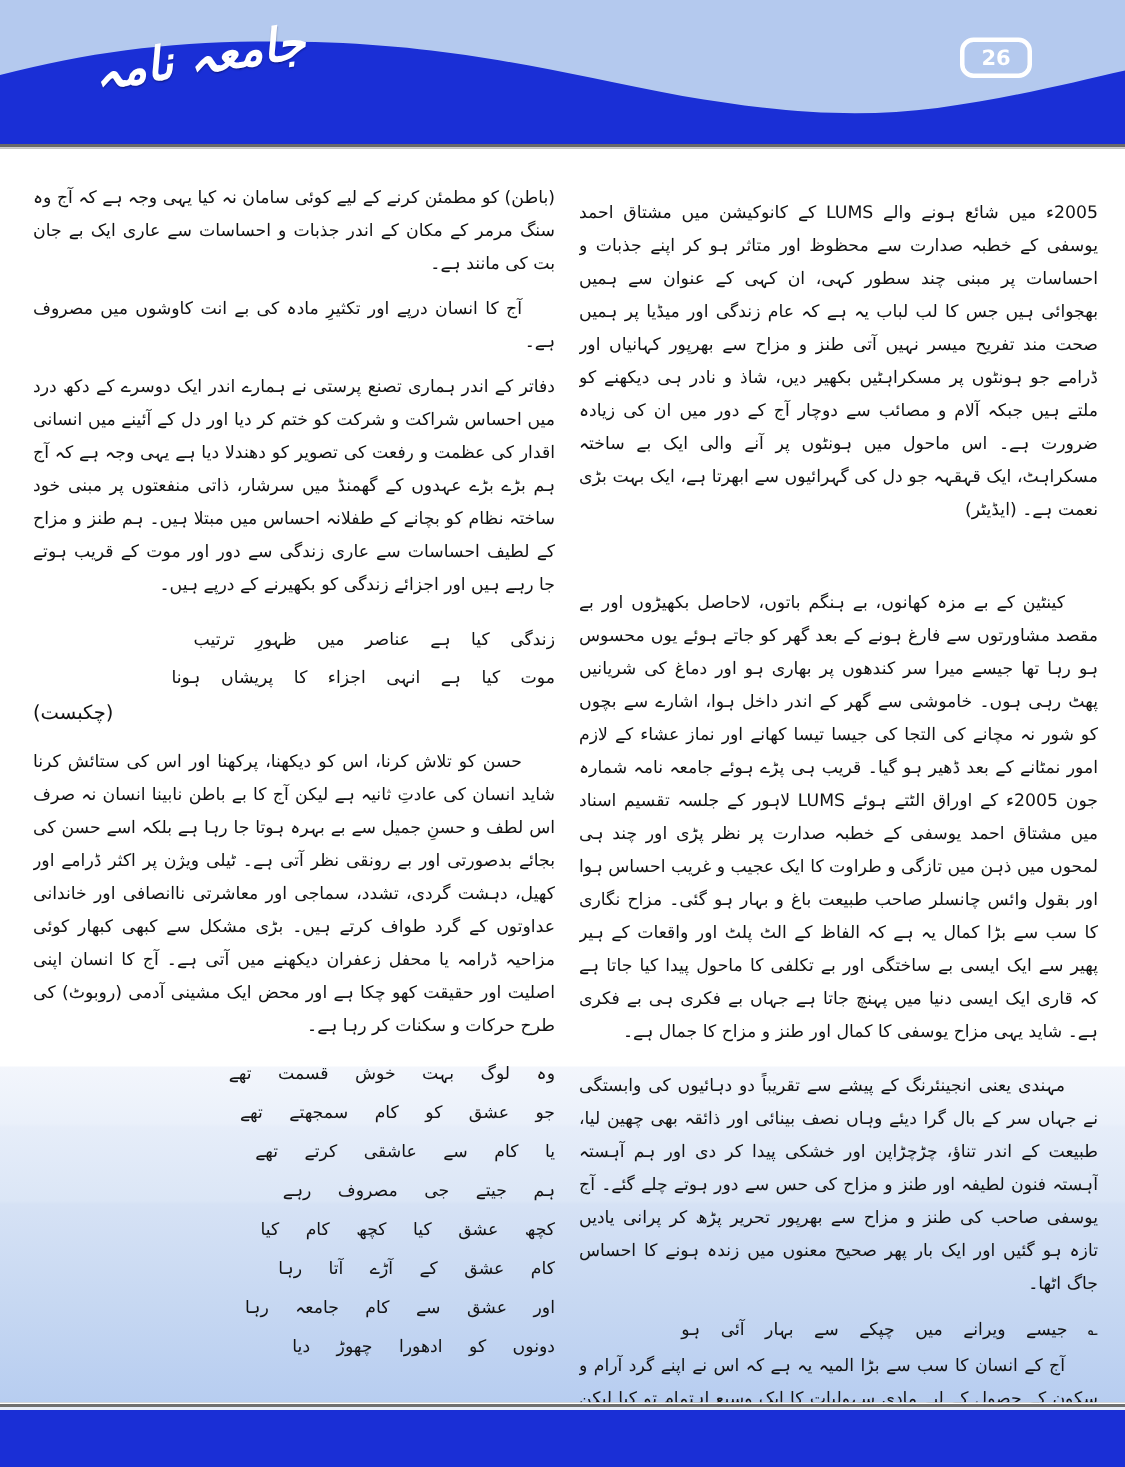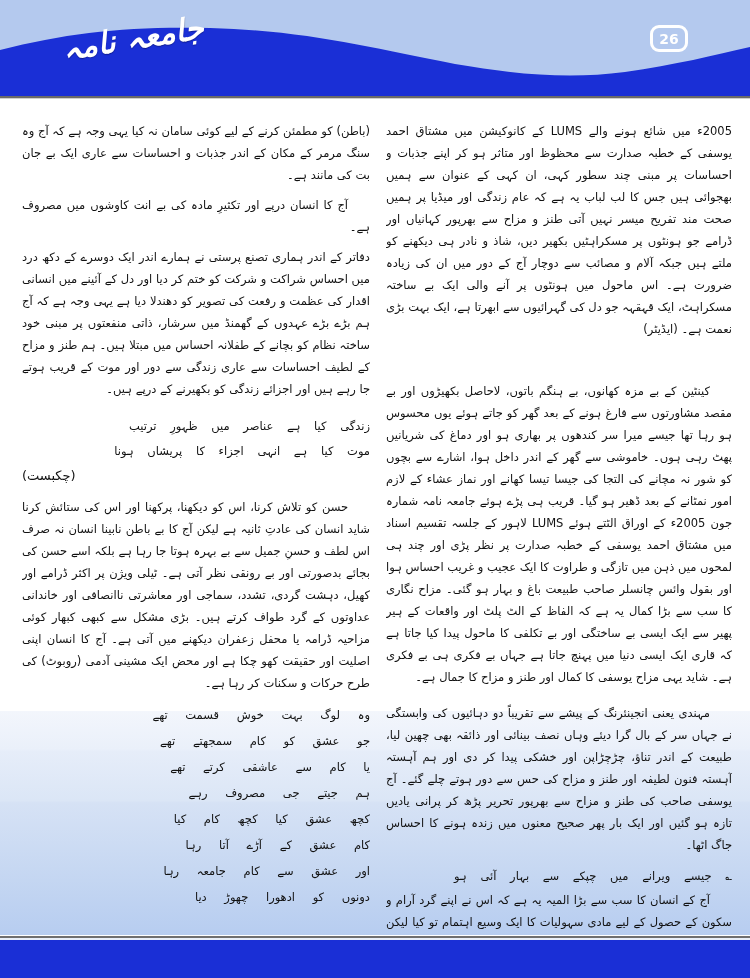--- a/index.html
+++ b/index.html
@@ -25,21 +25,21 @@
     position: absolute; top: 20px; left: 62px;
     color: #ffffff;
     font-size: 31px; font-weight: bold; font-style: italic;
     direction: rtl;
     transform: rotate(-9deg);
     text-shadow: 0 1px 1px rgba(0,0,40,.35);
     white-space: nowrap;
   }
   .badge {
     position: absolute; top: 25px; right: 62px;
-    width: 38px; height: 27px;
+    width: 48px; height: 27px;
     border: 3px solid #ffffff; border-radius: 9px;
     color: #ffffff; font-weight: bold; font-size: 14px;
     display: flex; align-items: center; justify-content: center;
     background: transparent;
   }
   .header-divider {
     position: absolute; top: 96px; left: 0;
     width: 750px; height: 3px;
     background: #6a6a6a;
     border-bottom: 1px solid #cfcfcf;
@@ -58,21 +58,21 @@
   
   .content { position: absolute; top: 99px; left: 0; width: 750px; height: 836px; }
   .col {
     position: absolute; top: 0; height: 836px;
     direction: rtl;
     text-align: justify;
     color: #121212;
     font-size: 11.5px; line-height: 22px;
     overflow: hidden;
   }
-  .col-right { left: 386px; width: 346px; padding-top: 21px; }
+  .col-right { left: 386px; width: 346px; padding-top: 31px; }
   .col-left  { left: 22px;  width: 348px; padding-top: 21px; }
   .col p { margin: 0; }
   .indent { text-indent: 22px; }
   .mt-lg { margin-top: 40px !important; }
   .mt-md { margin-top: 14px !important; }
   .mt-sm { margin-top: 8px !important; }
 
   .verse-line {
     text-align: right;
     word-spacing: 10px;

